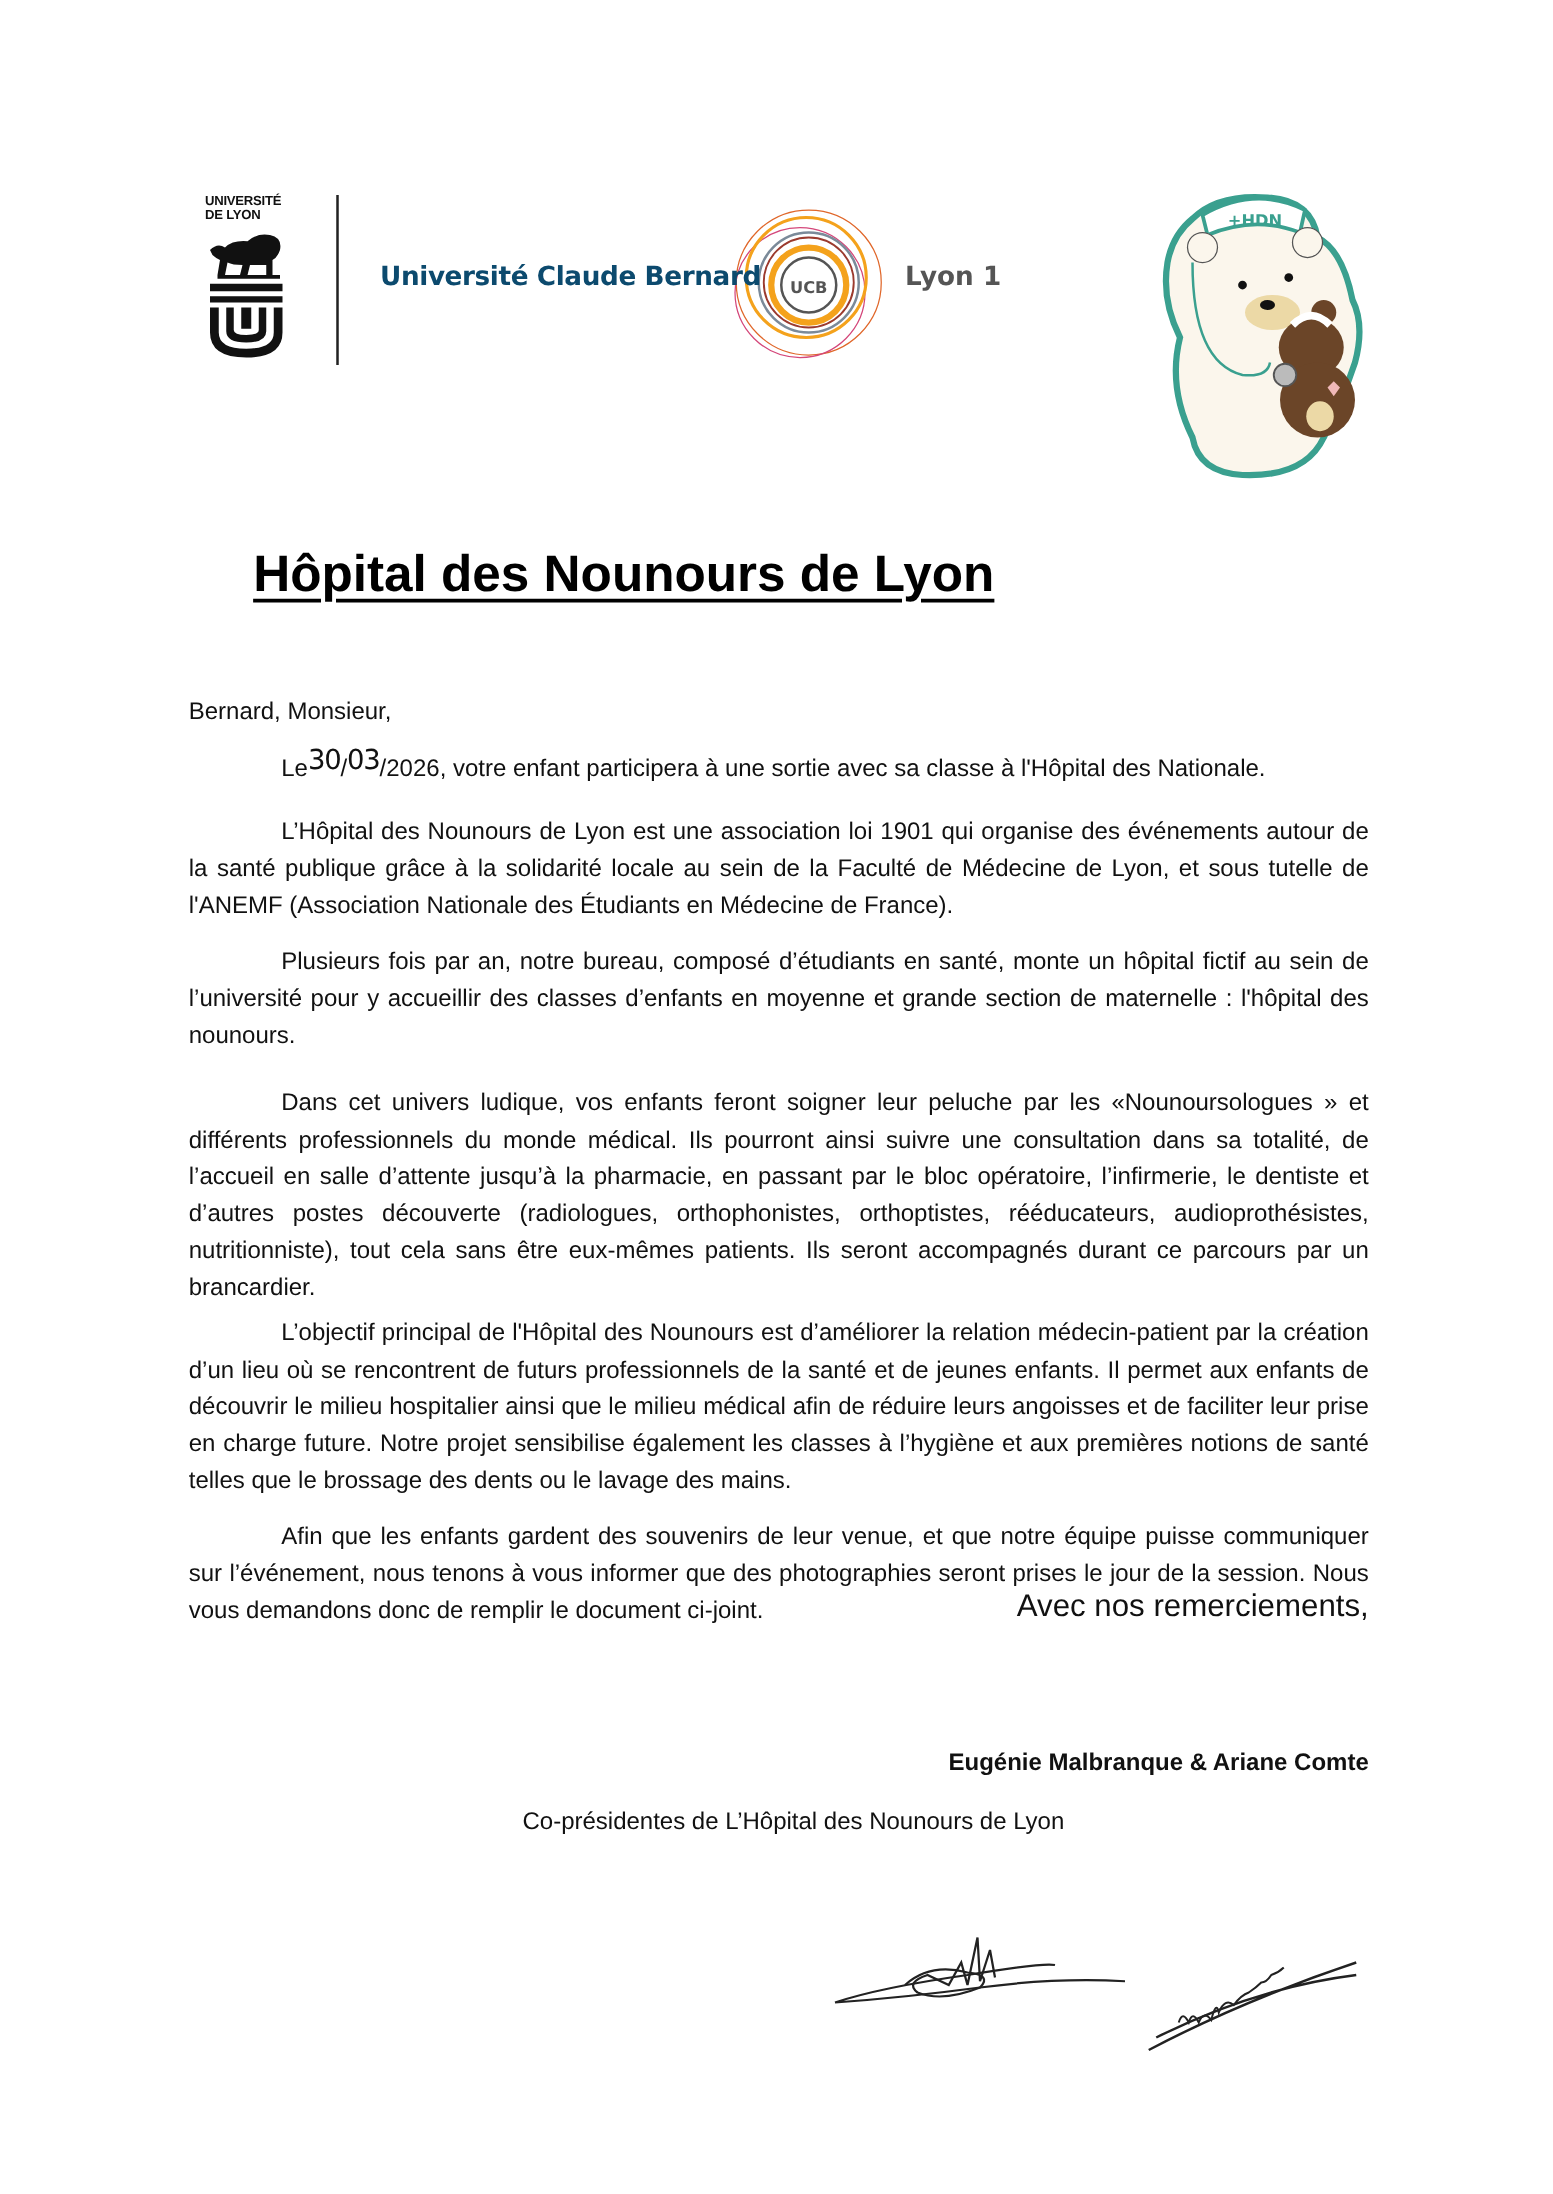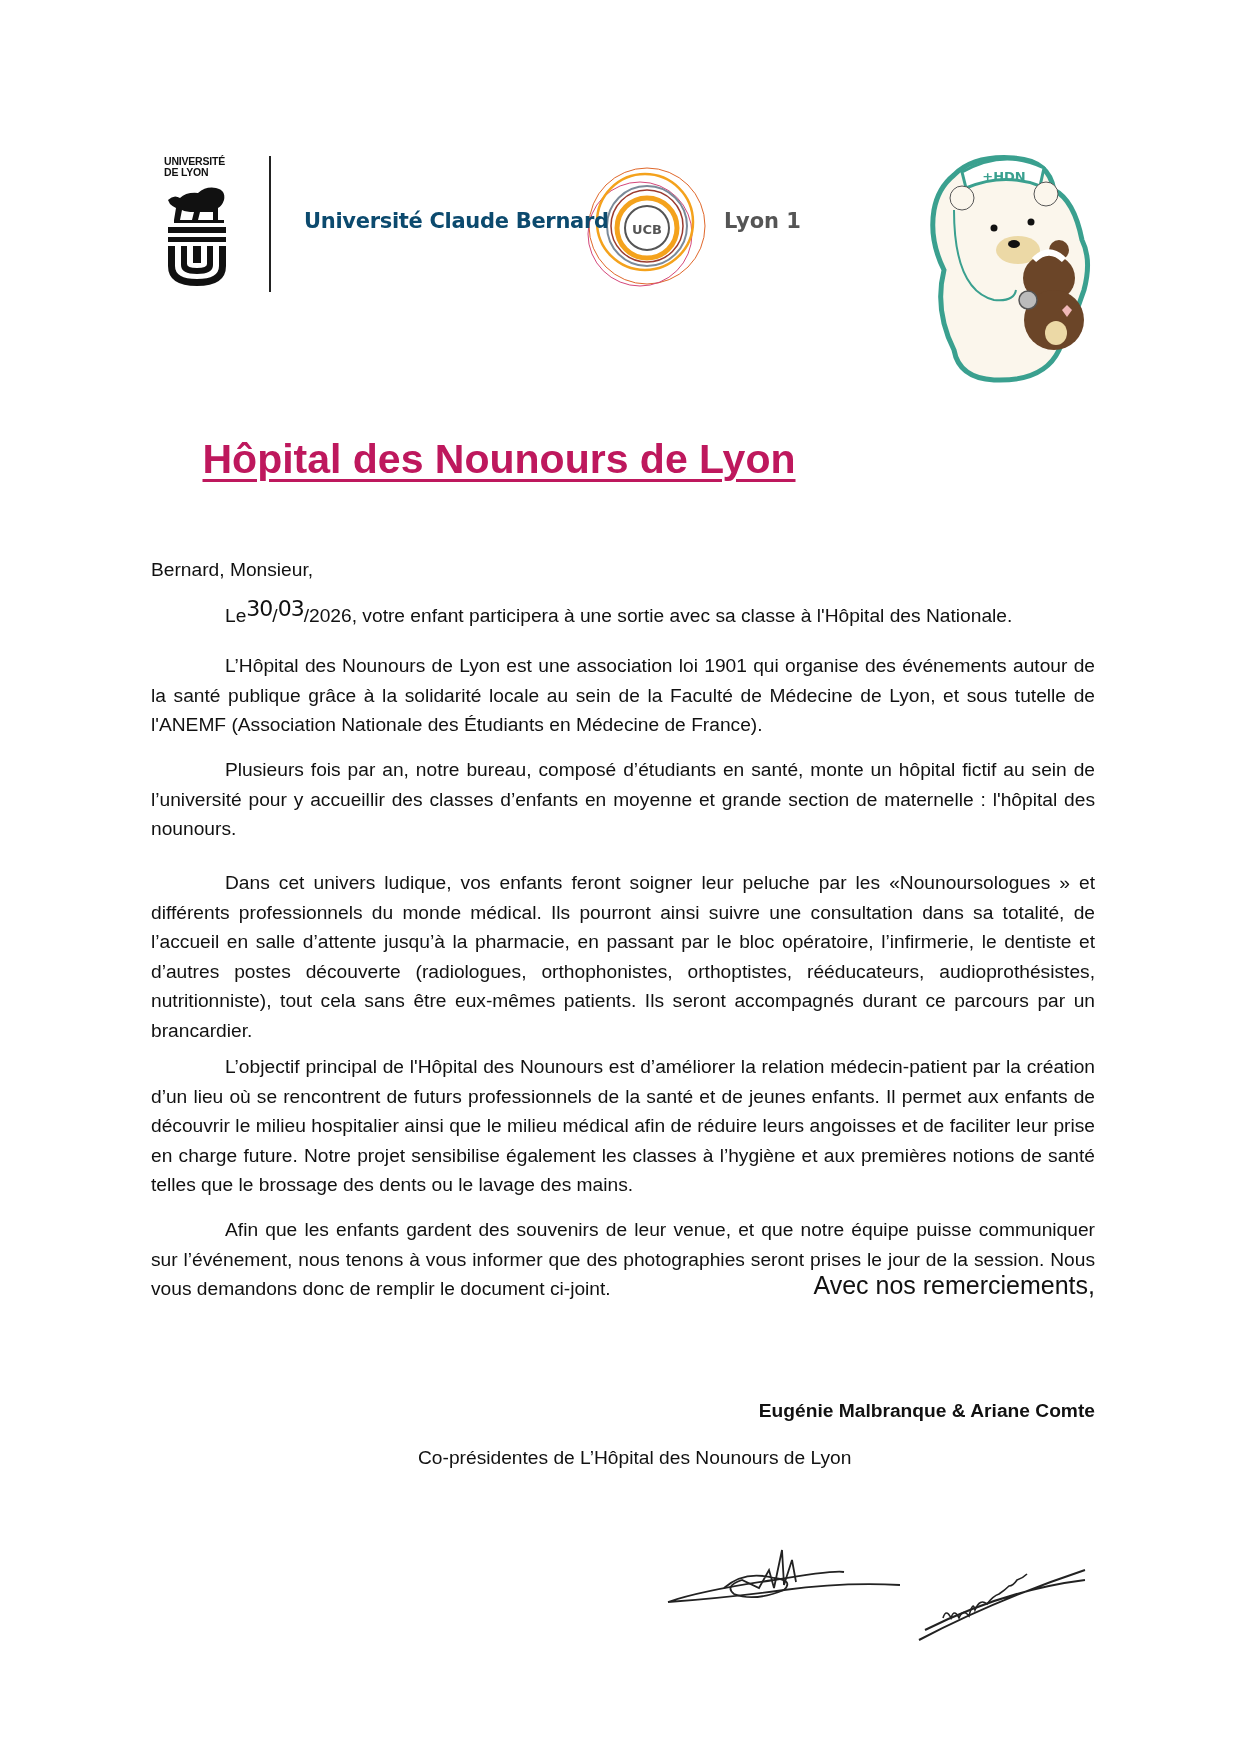--- a/index.html
+++ b/index.html
@@ -10,21 +10,21 @@
   .udl { left: 164px; top: 156px; width: 66px; }
   .udl-text { font-family: "Liberation Sans", sans-serif; font-weight: bold; font-size: 10.5px; line-height: 11px; letter-spacing: -0.2px; color: #111; }
   .vrule { left: 269px; top: 156px; width: 1.5px; height: 136px; background: #222; }
   .ucbl-text { left: 304px; top: 209px; font-family: "DejaVu Sans", sans-serif; font-weight: bold; font-size: 21px; color: #0c4a6e; letter-spacing: -0.3px; }
   .ucbl-lyon { left: 676px; top: 209px; font-family: "DejaVu Sans", sans-serif; font-weight: bold; font-size: 21px; color: #555; margin-left: 48px; }
   .ucbl-circles { left: 585px; top: 164px; }
 
   .bear { left: 924px; top: 150px; }
 
   
-  .title { left: 0; width: 998px; top: 436px; text-align: center; font-family: "Liberation Sans", sans-serif; font-weight: bold; font-size: 41px; text-decoration: underline; text-decoration-thickness: 3px; text-underline-offset: 6px; color: #be185d; }
+  .title { left: 0; width: 998px; top: 436px; text-align: center; font-family: "Liberation Sans", sans-serif; font-weight: bold; font-size: 41px; text-decoration: underline; text-decoration-thickness: 3px; text-underline-offset: 6px; color: #000000; }
 
   
   .body { left: 151px; width: 944px; font-family: "Liberation Sans", "DejaVu Sans", sans-serif; font-size: 19.2px; line-height: 29.6px; color: #111; }
   .body p { margin: 0; text-align: justify; }
   .ind { text-indent: 74px; }
   .salutation { top: 555px; }
   .p1 { top: 600px; }
   .p2 { top: 651px; }
   .p3 { top: 755px; }
   .p4 { top: 868px; }

